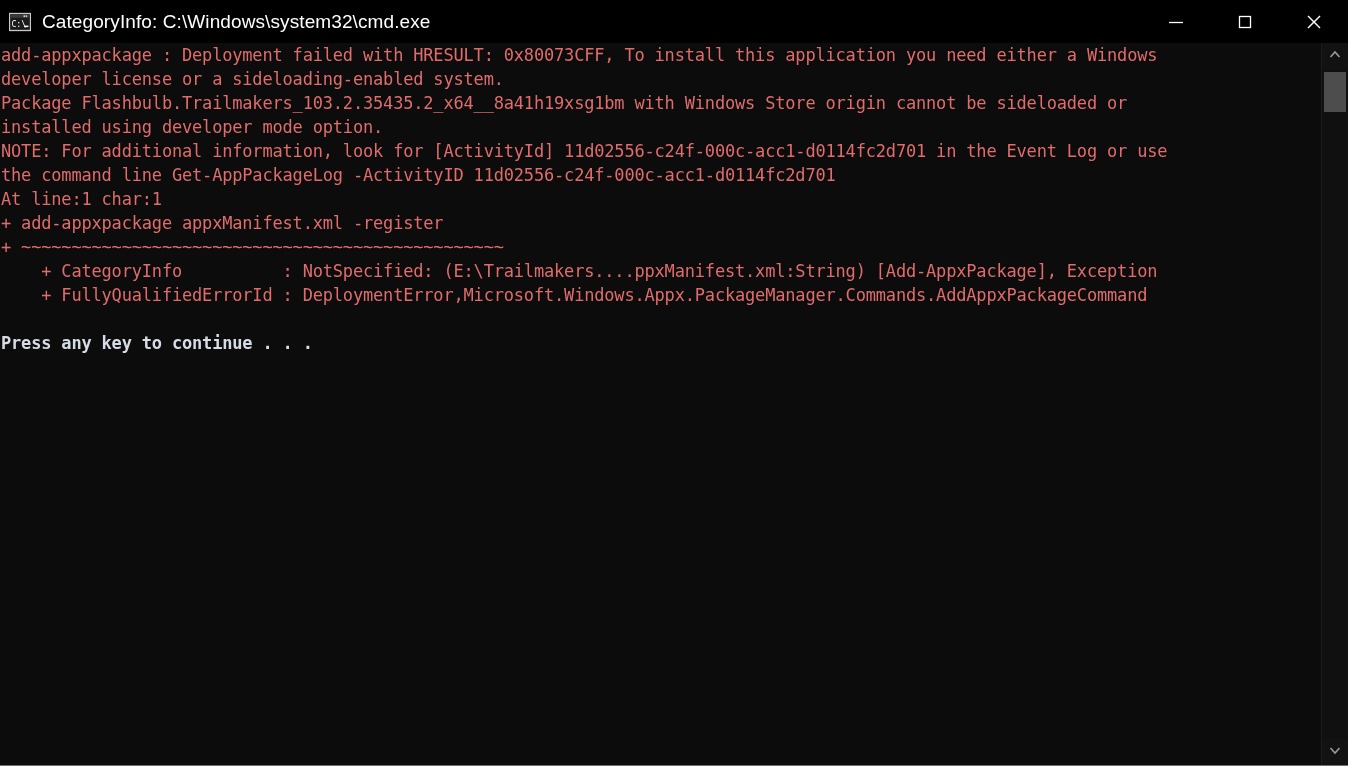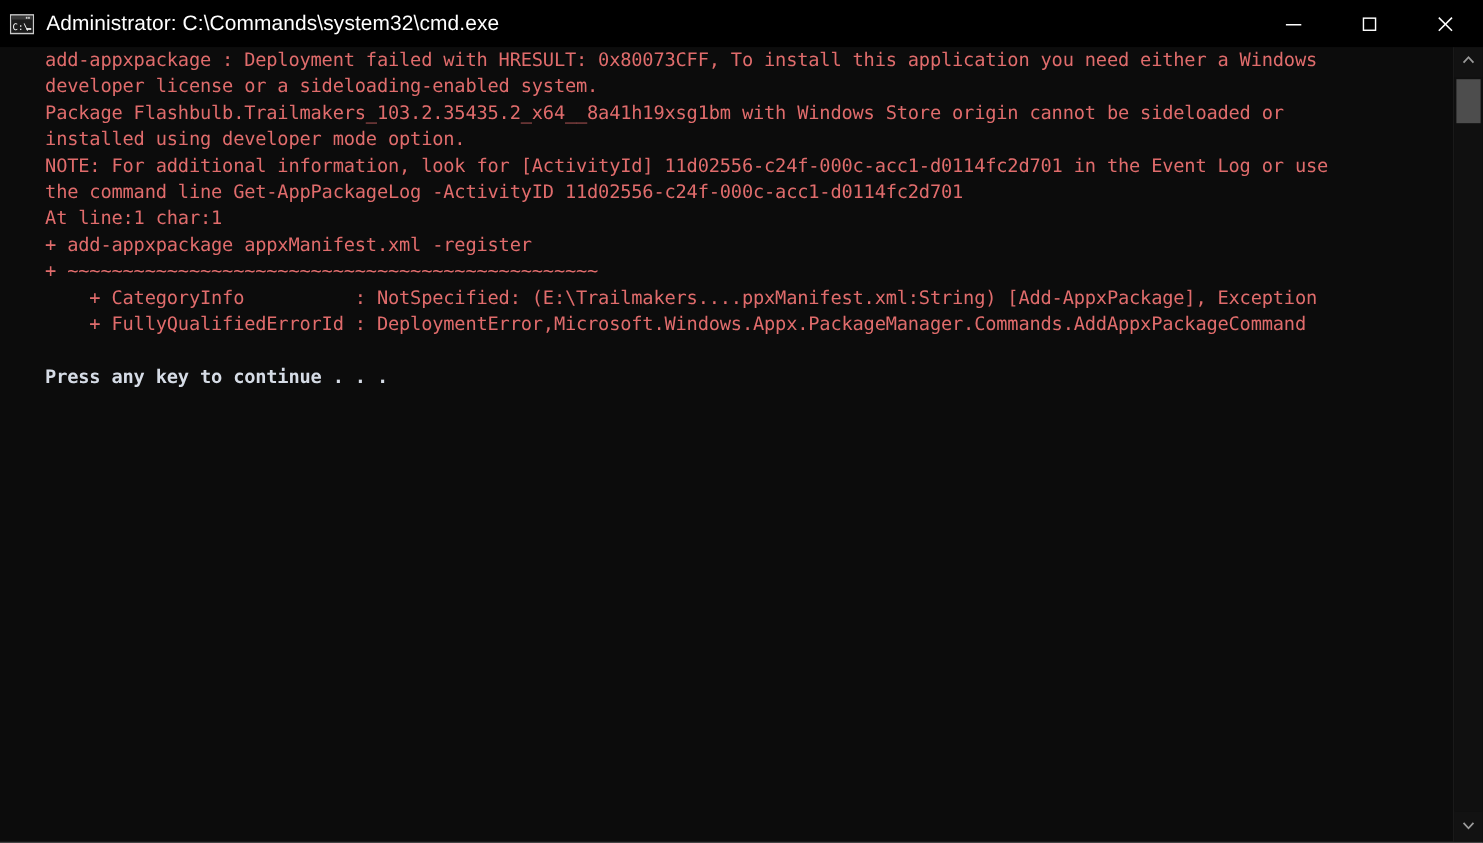--- a/index.html
+++ b/index.html
@@ -97,21 +97,20 @@
   .console-lines {
     position: absolute;
     top: 0;
     left: 1px;
     right: 0;
     font-family: "DejaVu Sans Mono", "Liberation Mono", monospace;
     font-size: 17px;
     line-height: 24px;
     white-space: pre;
     letter-spacing: -0.18px;
-    padding-left: 40px;
   }
   .cline {
     height: 24px;
     white-space: pre;
   }
   .c-red   { color: #e06c6c; }
   .c-white { color: #d6dce6; font-weight: bold; }
   .c-blank { color: transparent; }
 
   
@@ -157,21 +156,21 @@
       <span class="app-icon">
         <svg width="22" height="22" viewBox="0 0 22 22" xmlns="http://www.w3.org/2000/svg">
           <rect x="0.5" y="2.5" width="21" height="17" fill="#1b1b1b" stroke="#c9c9c9" stroke-width="1.3"></rect>
           <rect x="1.6" y="3.6" width="18.8" height="3.2" fill="#3a3a3a"></rect>
           <rect x="14.5" y="4.3" width="1.5" height="1.8" fill="#d0d0d0"></rect>
           <rect x="16.6" y="4.3" width="1.5" height="1.8" fill="#d0d0d0"></rect>
           <text x="2.4" y="16.4" font-family="DejaVu Sans Mono, monospace" font-size="8.2" fill="#ffffff">C:\</text>
           <rect x="15.2" y="14.6" width="4.2" height="1.5" fill="#ffffff"></rect>
         </svg>
       </span>
-      <span class="title-text">Administrator: C:\Commands\system32\cmd.exe</span>
+      <span class="title-text">CategoryInfo: C:\Windows\system32\cmd.exe</span>
     </div>
     <div class="titlebar-buttons">
       <button class="titlebar-btn">
         <span>
           <svg width="26" height="26" viewBox="0 0 26 26" xmlns="http://www.w3.org/2000/svg">
             <line x1="6" y1="13.5" x2="20" y2="13.5" stroke="#ffffff" stroke-width="1.3"></line>
           </svg>
         </span>
       </button>
       <button class="titlebar-btn">

